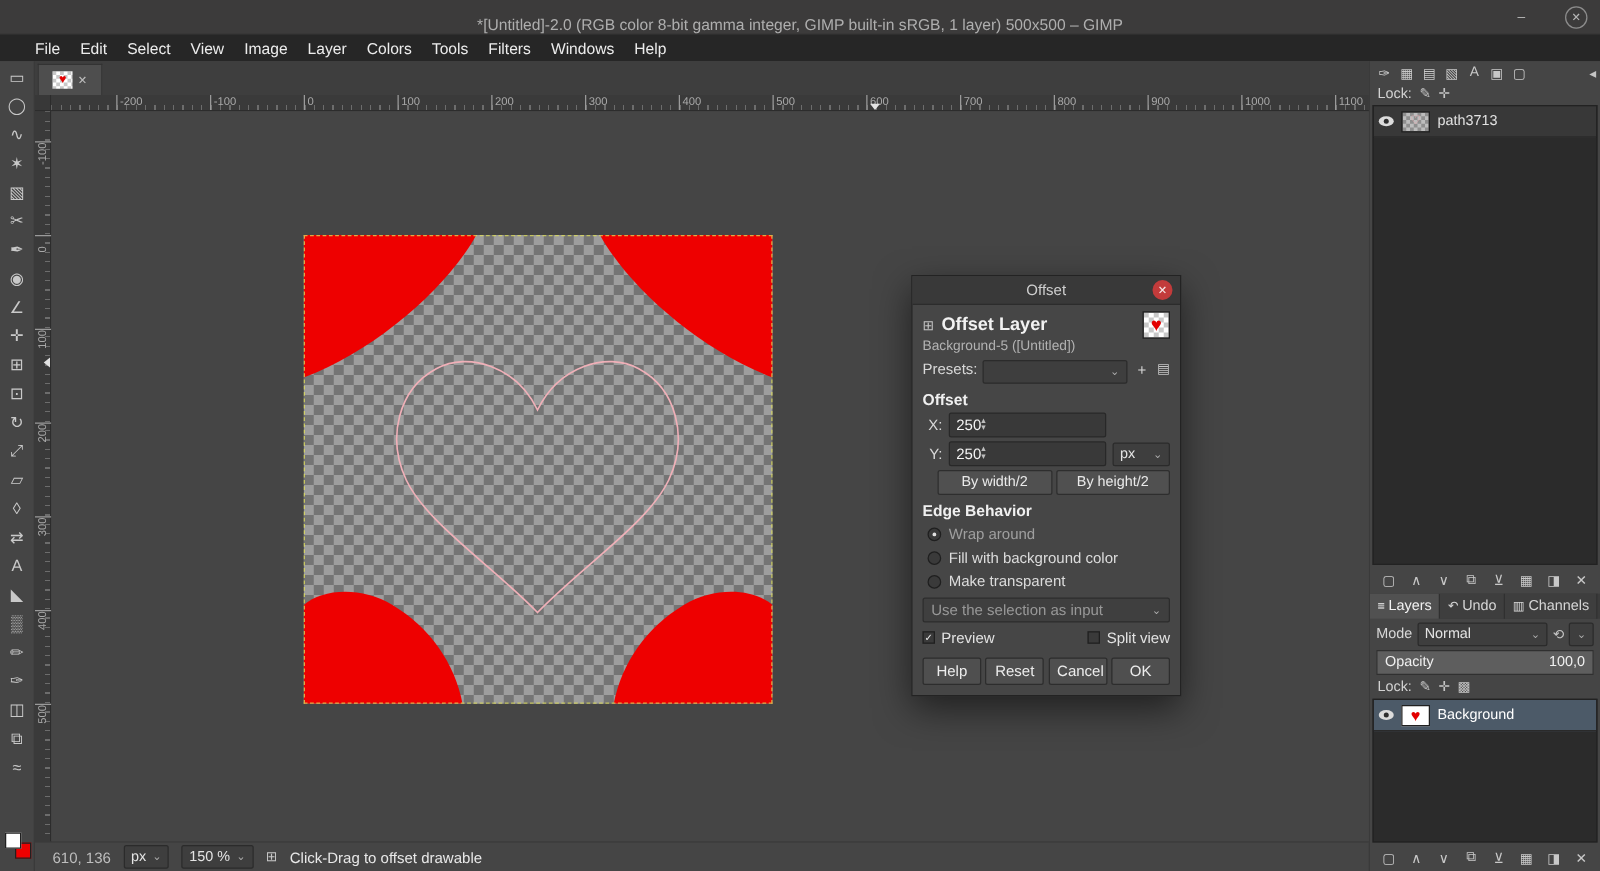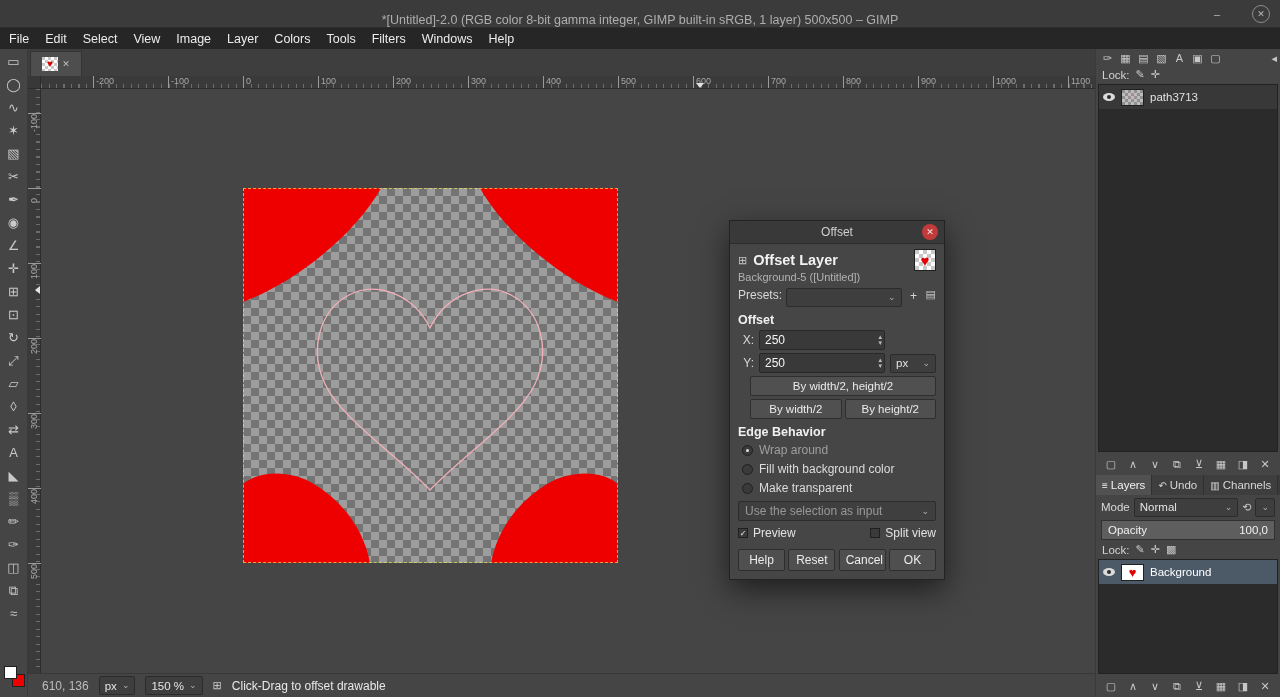--- a/index.html
+++ b/index.html
@@ -5,21 +5,21 @@
   * { box-sizing: border-box; margin: 0; padding: 0; }
   html,body { width:1280px; height:697px; }
   body { background:#454545; font-family:"Liberation Sans", sans-serif; color:#dcdcdc; overflow:hidden; }
   .app { position:relative; width:1280px; height:697px; display:flex; flex-direction:column; }
 
   
   .titlebar { height:28px; background:#3c3b3b; border-bottom:1px solid #2e2e2e; display:flex; align-items:flex-end; justify-content:center; position:relative; color:#aeaeae; font-size:12.5px; flex:none; }
   .win-btns { position:absolute; right:10px; top:0; height:100%; display:flex; gap:26px; align-items:center; color:#b9b9b9; }
   .win-btn { width:18px; height:18px; display:flex; align-items:center; justify-content:center; font-size:11px; }
   .win-btn.circle { border:1px solid #8c8c8c; border-radius:50%; font-size:9px; }
-  .menubar { height:21px; background:#262626; display:flex; align-items:center; padding-left:1px; font-size:12.5px; color:#ececec; flex:none; }
+  .menubar { height:21px; background:#262626; display:flex; align-items:center; padding-left:20px; font-size:12.5px; color:#ececec; flex:none; }
   .menu-item { padding:2px 8px; cursor:default; }
 
   
   .main { flex:1; display:flex; min-height:0; }
 
   
   .toolbox { width:28px; background:#454545; border-right:1px solid #3a3a3a; display:flex; flex-direction:column; align-items:center; padding-top:1px; position:relative; flex:none; }
   .tool { width:24px; height:23px; display:flex; align-items:center; justify-content:center; color:#c9c9c9; font-size:13px; flex:none; }
   .swatches { position:absolute; bottom:10px; left:4px; width:21px; height:21px; }
   .fg { position:absolute; top:0; left:0; width:13px; height:13px; background:#ffffff; border:1px solid #202020; z-index:2; }
@@ -101,21 +101,21 @@
   .dlg-body { padding:5px 8px 8px; display:flex; flex-direction:column; gap:3px; }
   .dlg-heading-row { display:flex; align-items:center; gap:6px; }
   .dlg-heading { font-size:14.5px; font-weight:bold; color:#f2f2f2; flex:1; }
   .dlg-thumb { width:22px; height:22px; background:repeating-conic-gradient(#ffffff 0% 25%, #c8c8c8 0% 50%) 0 0/8px 8px; border:1px solid #202020; display:flex; align-items:center; justify-content:center; color:#e30000; font-size:15px; line-height:1; }
   .dlg-sub { color:#b2b2b2; font-size:11px; margin-top:-3px; }
   .presets-row { display:flex; align-items:flex-start; gap:4px; margin-top:2px; }
   .lbl { color:#d8d8d8; }
   .section { font-weight:bold; color:#f0f0f0; font-size:12.5px; margin-top:3px; }
   .spin-row { display:flex; align-items:center; gap:5px; padding-left:2px; }
   .spin-label { width:14px; text-align:right; color:#d8d8d8; }
-  .spin { width:126px; height:20px; background:#393939; border:1px solid #282828; border-radius:2px; display:flex; align-items:center; justify-content:space-between; padding:0 2px 0 5px; color:#f4f4f4; }
+  .spin { width:126px; height:20px; background:#393939; border:1px solid #282828; border-radius:2px; display:flex; align-items:center; padding:0 2px 0 5px; color:#f4f4f4; }
   .spin-arrows { display:flex; flex-direction:column; line-height:6px; font-size:7px; color:#bdbdbd; }
   .indent { margin-left:12px; }
   .wide-btn { height:20px; background:#505050; border:1px solid #2e2e2e; border-radius:2px; color:#eaeaea; display:flex; align-items:center; justify-content:center; font-size:11.5px; }
   .half-row { display:flex; gap:3px; }
   .half-row .wide-btn { flex:1; }
   .radio-row { display:flex; align-items:center; gap:6px; padding-left:4px; height:16px; color:#dcdcdc; }
   .radio { width:11px; height:11px; border-radius:50%; border:1px solid #1f1f1f; background:#3a3a3a; position:relative; flex:none; }
   .radio.sel::after { content:""; position:absolute; inset:3px; background:#e0e0e0; border-radius:50%; }
   .dim { color:#9f9f9f;text-align:center; }
   .sel-dropdown { height:20px; background:#3f3f3f; border:1px solid #2c2c2c; border-radius:2px; color:#989898; display:flex; align-items:center; justify-content:space-between; padding:0 6px; margin-top:2px; }
@@ -419,21 +419,20 @@
             <span>▴</span>
               <span>▾</span>
           </span>
         </div>
         <div class="mini-select grow">
           <span>px</span>
             <span class="caret">⌄</span>
         </div>
       </div>
 
-      <div class="wide-btn indent">By width/2, height/2</div>
       <div class="half-row indent">
         <div class="wide-btn">By width/2</div>
         <div class="wide-btn">By height/2</div>
       </div>
 
       <div class="section">Edge Behavior</div>
 
       <div class="radio-row">
         <span class="radio sel"></span>
         <span class="dim">Wrap around</span>

